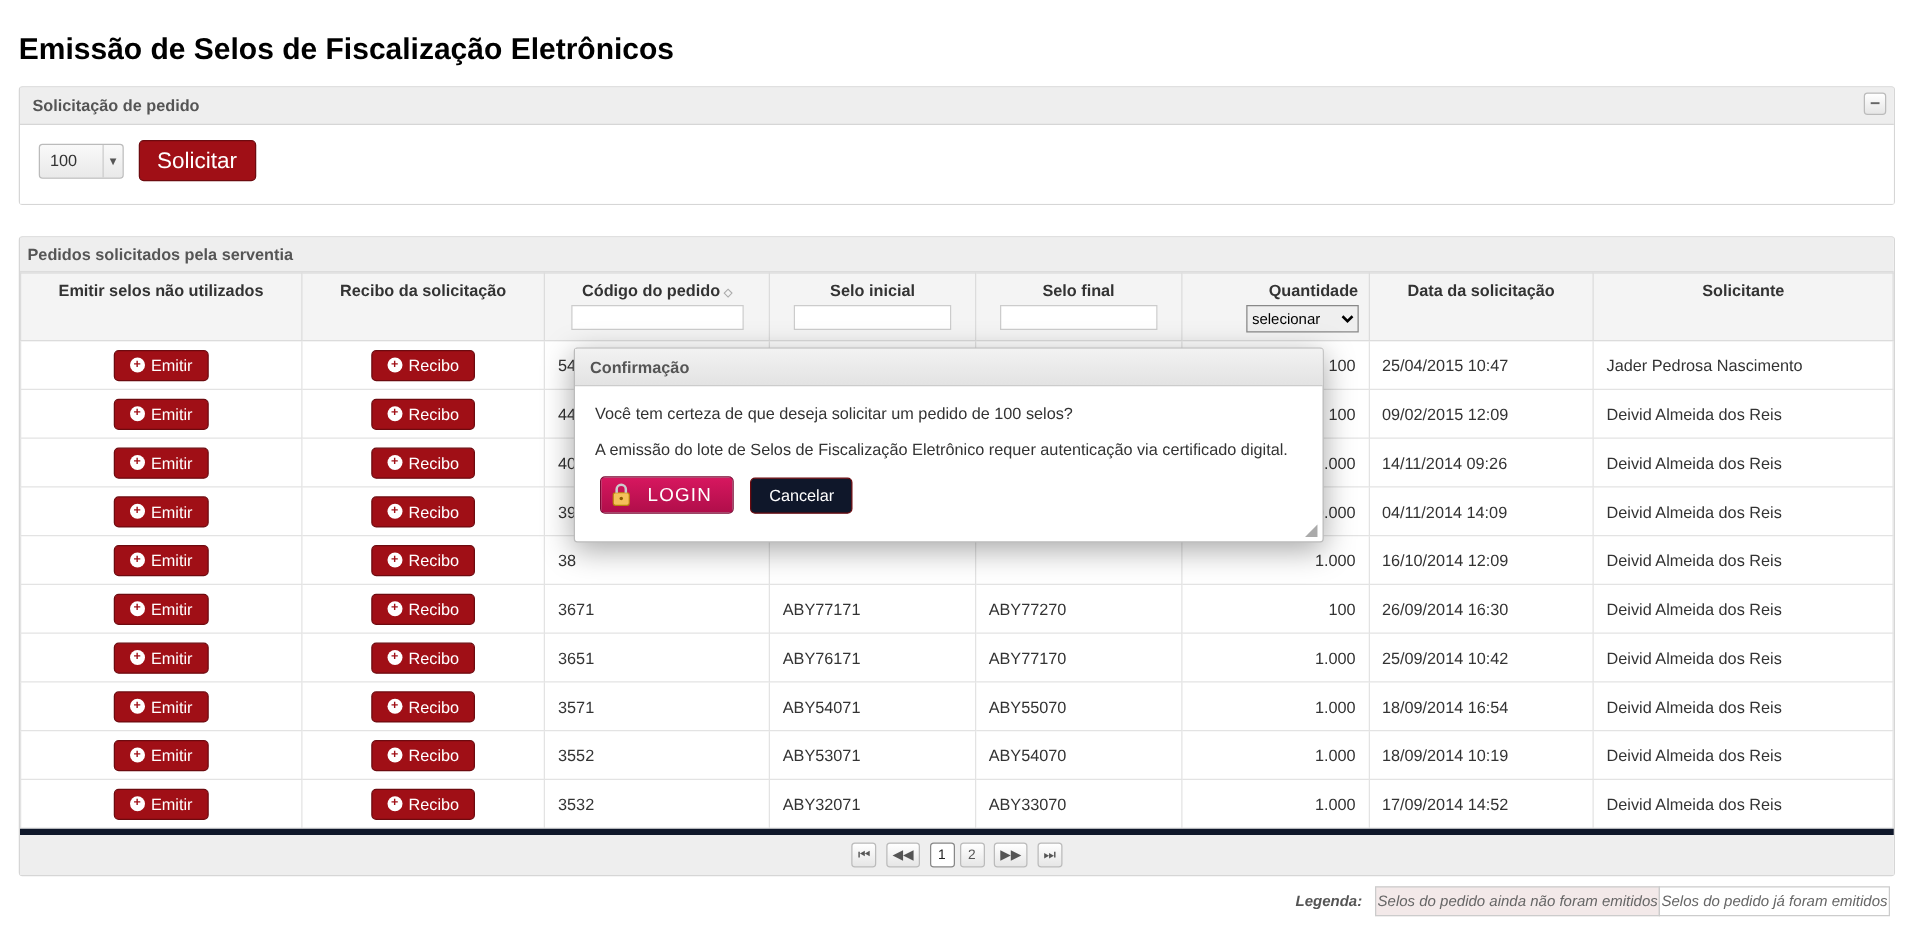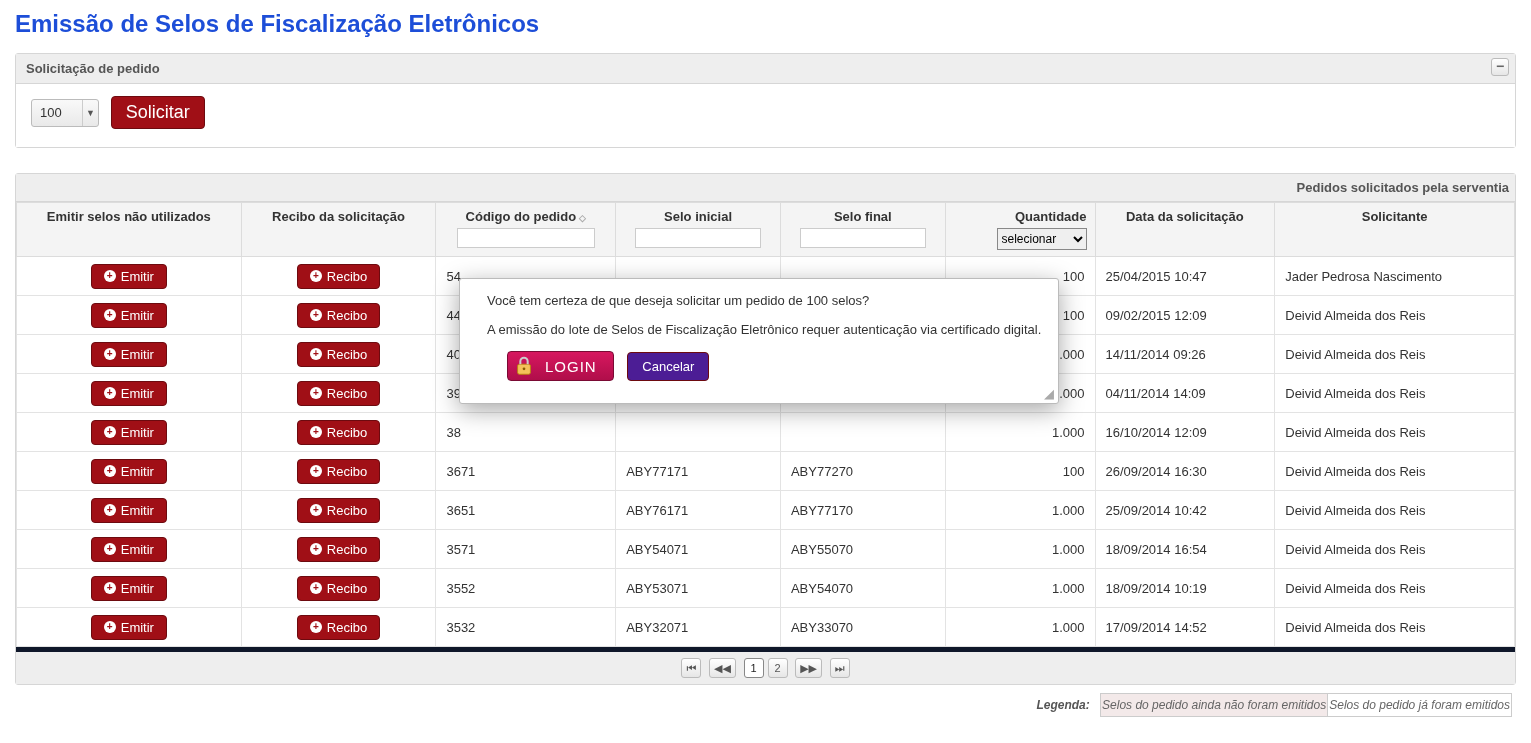--- a/index.html
+++ b/index.html
@@ -5,24 +5,24 @@
   * { box-sizing: border-box; }
   body {
     margin: 0;
     padding: 10px 15px;
     font-family: Arial, Helvetica, sans-serif;
     font-size: 13px;
     color: #333;
     background: #fff;
   }
   h1.page-title {
-    color: #1d4ed8;
+    color: #000000;
     font-size: 24px;
     font-weight: 600;
-    margin: 0 0 15px 0;
+    margin: 16px 0 15px 0;
   }
   .panel {
     border: 1px solid #d6d6d6;
     border-radius: 3px;
     background: #fafafa;
     margin-bottom: 25px;
   }
   .panel-header {
     background: #eeeeee;
     border-bottom: 1px solid #d6d6d6;
@@ -89,21 +89,21 @@
     vertical-align: middle;
     margin-left: 8px;
   }
   .table-wrap {
     border: 1px solid #d6d6d6;
     border-radius: 3px;
   }
   .table-caption {
     background: #eeeeee;
     border-bottom: 1px solid #d6d6d6;
-    text-align: right;
+    text-align: left;
     padding: 6px;
     font-weight: bold;
     font-size: 13px;
     color: #555;
   }
   table {
     width: 100%;
     border-collapse: collapse;
     font-size: 13px;
     table-layout: fixed;
@@ -221,21 +221,21 @@
   }
   .dialog-header {
     background: linear-gradient(#f2f2f2,#e3e3e3);
     border-bottom: 1px solid #ccc;
     padding: 7px 12px;
     font-weight: bold;
     font-size: 13px;
     color: #555;
   }
   .dialog-body {
-    padding: 14px 16px 22px 27px;
+    padding: 14px 16px 22px 16px;
     font-size: 13px;
     color: #333;
     position: relative;
   }
   .dialog-body p { margin: 0 0 14px 0; }
   .login-btn {
     display: inline-flex;
     align-items: center;
     background: linear-gradient(#d7175f, #b00e4a);
     border: 1px solid #7a0a34;
@@ -248,21 +248,21 @@
     height: 30px;
     vertical-align: middle;
   }
   .login-btn .lock-wrap {
     width: 26px;
     height: 24px;
     margin-right: 8px;
     display:flex; align-items:center; justify-content:center;
   }
   .cancel-btn {
-    background: #4c1d95;
+    background: #0f172a;
     color: #fff;
     border: 1px solid #6d0a0f;
     border-radius: 4px;
     padding: 6px 14px;
     font-size: 13px;
     cursor: pointer;
     margin-left: 10px;
     vertical-align: middle;
   }
   .resize-handle {
@@ -506,24 +506,25 @@
     <span class="pg-btn">⏭</span>
   </div>
 </div>
 
 <div class="legend">
   <span class="legend-label">Legenda:</span>
   <span class="legend-cell pending">Selos do pedido ainda não foram emitidos</span><span class="legend-cell">Selos do pedido já foram emitidos</span>
 </div>
 
 <div class="dialog">
+  <div class="dialog-header">Confirmação</div>
   <div class="dialog-body">
     <p>Você tem certeza de que deseja solicitar um pedido de 100 selos?</p>
     <p>A emissão do lote de Selos de Fiscalização Eletrônico requer autenticação via certificado digital.</p>
-    <div style="margin-left:20px;">
+    <div style="margin-left:4px;">
       <span class="login-btn">
         <span class="lock-wrap">
           <svg width="22" height="22" viewBox="0 0 24 24">
             <rect x="5" y="10" width="14" height="11" rx="2" fill="#f5c15a" stroke="#b8860b"></rect>
             <path d="M8 10 V7 a4 4 0 0 1 8 0 V10" fill="none" stroke="#ccc" stroke-width="2.2"></path>
             <circle cx="12" cy="15" r="1.5" fill="#8a5a00"></circle>
           </svg>
         </span>
         <span>LOGIN</span>
       </span>

